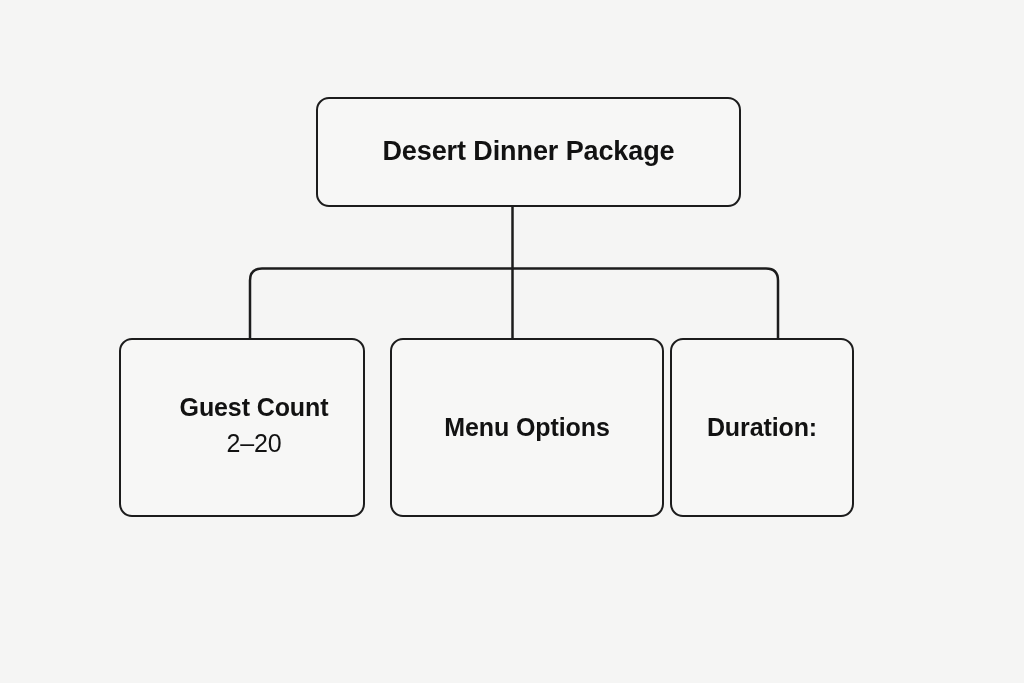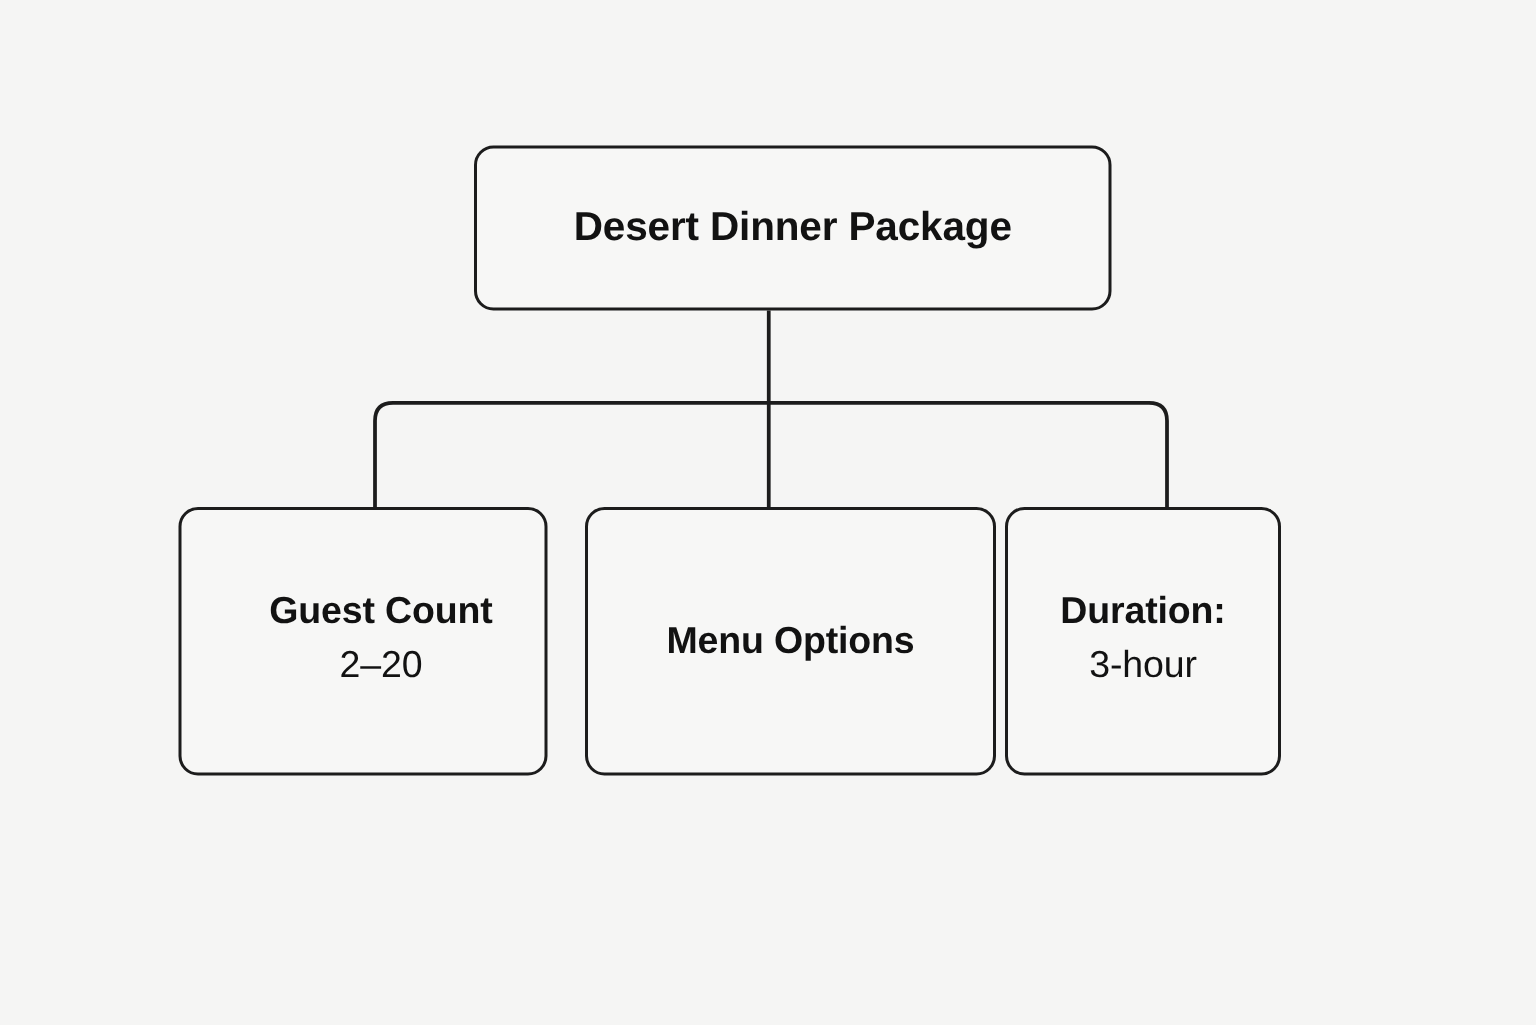--- a/index.html
+++ b/index.html
@@ -113,17 +113,16 @@
     </span>
   </div>
 
   <div class="node child" id="node-menu-options">
     <span class="title">Menu Options</span>
   </div>
 
   <div class="node child" id="node-duration">
     <span class="title">Duration:</span>
     <span class="detail">
-      <span class="detail-line">3-hour</span>
     </span>
   </div>
 
 </div>
 
 </body></html>

